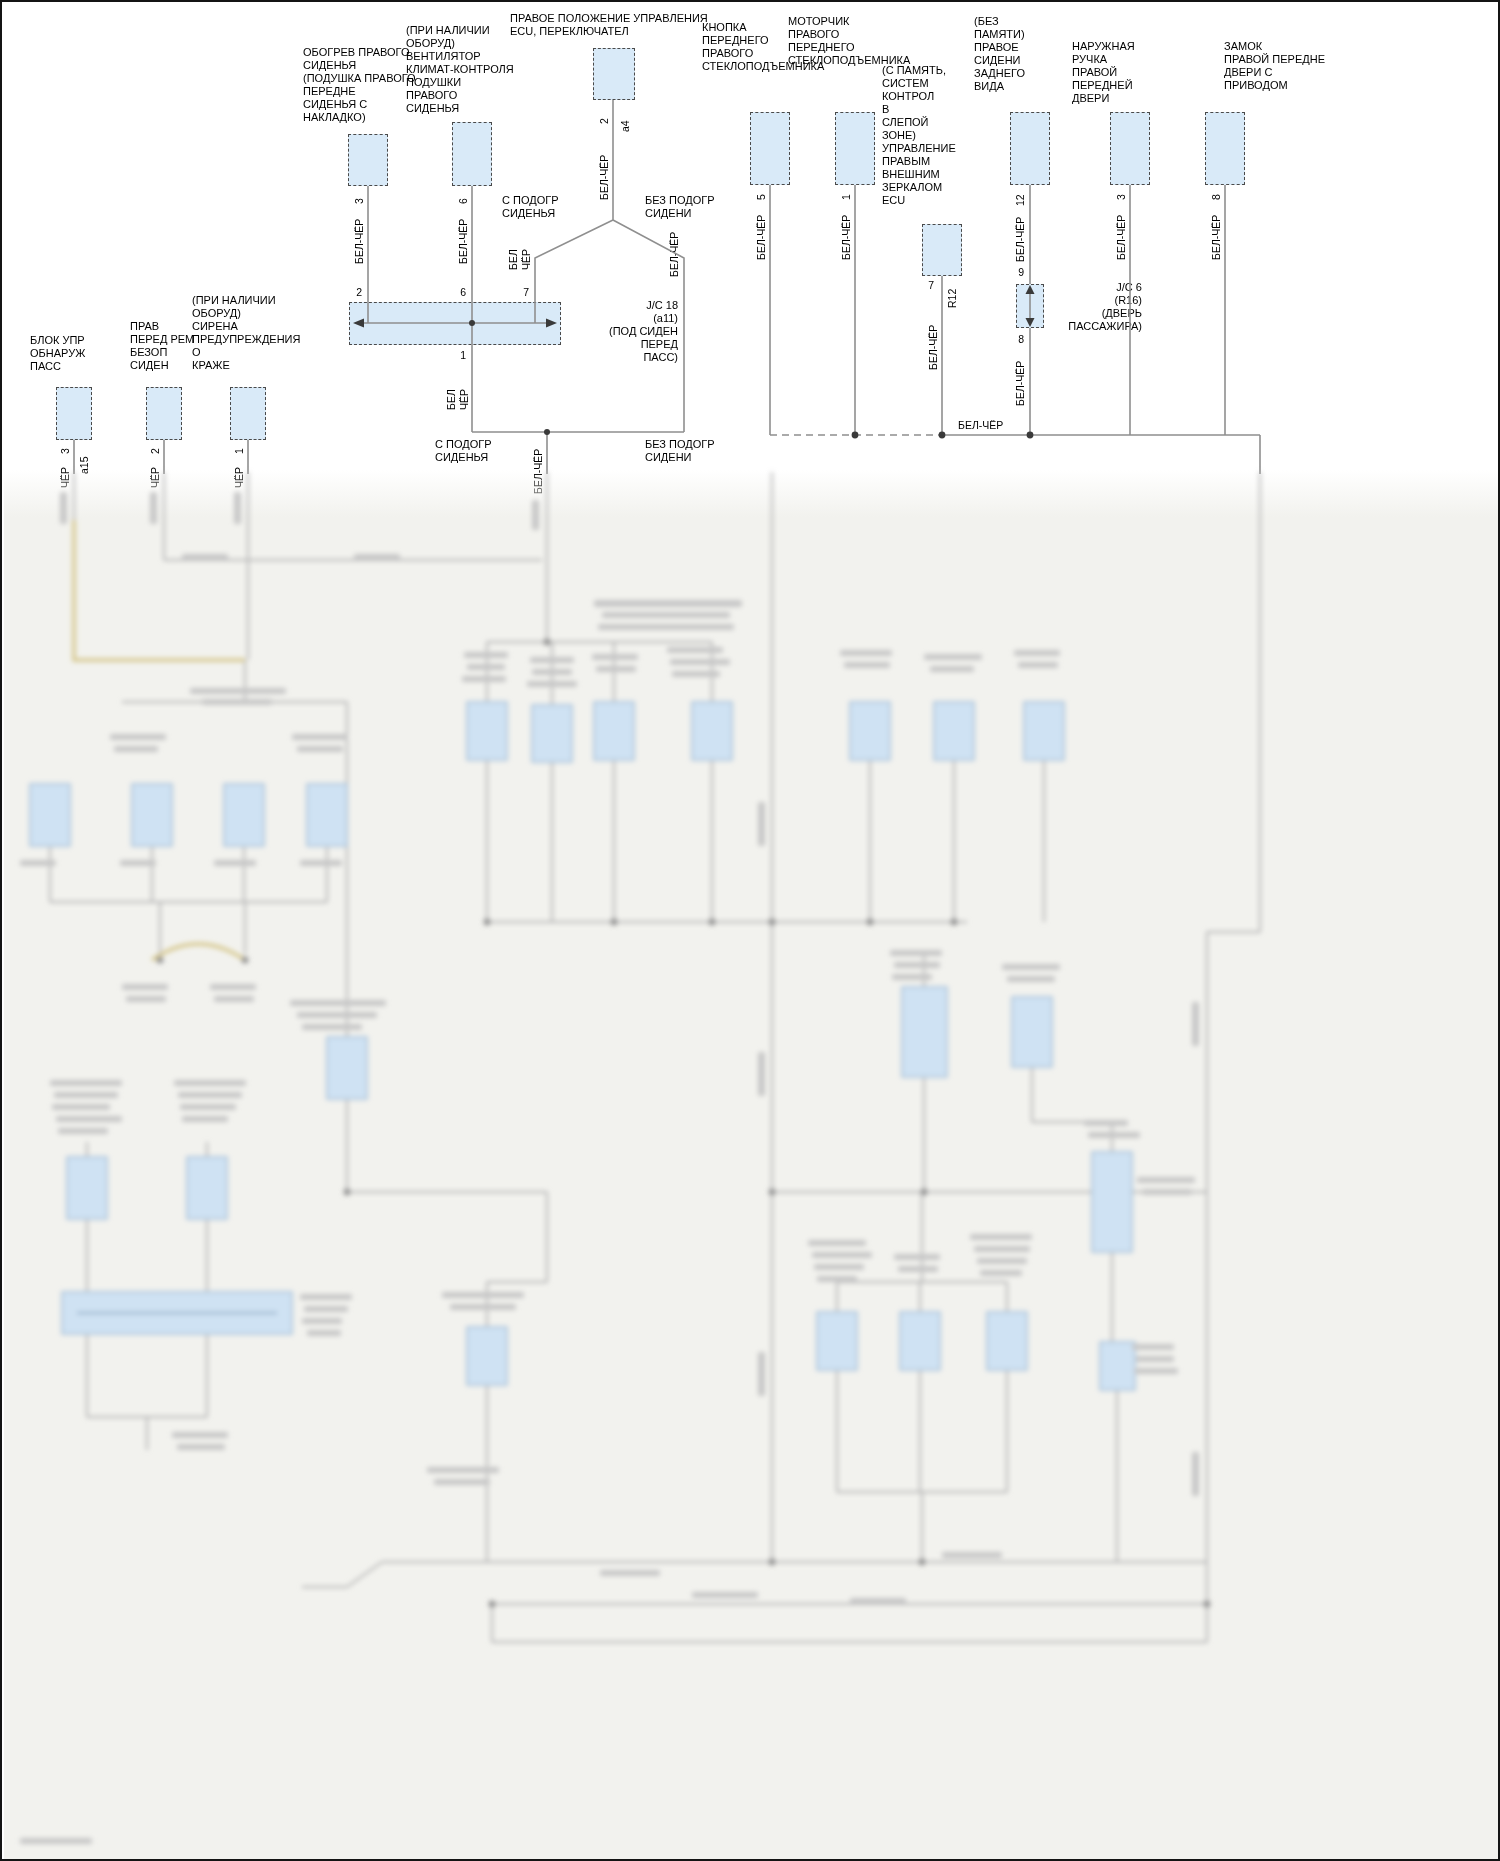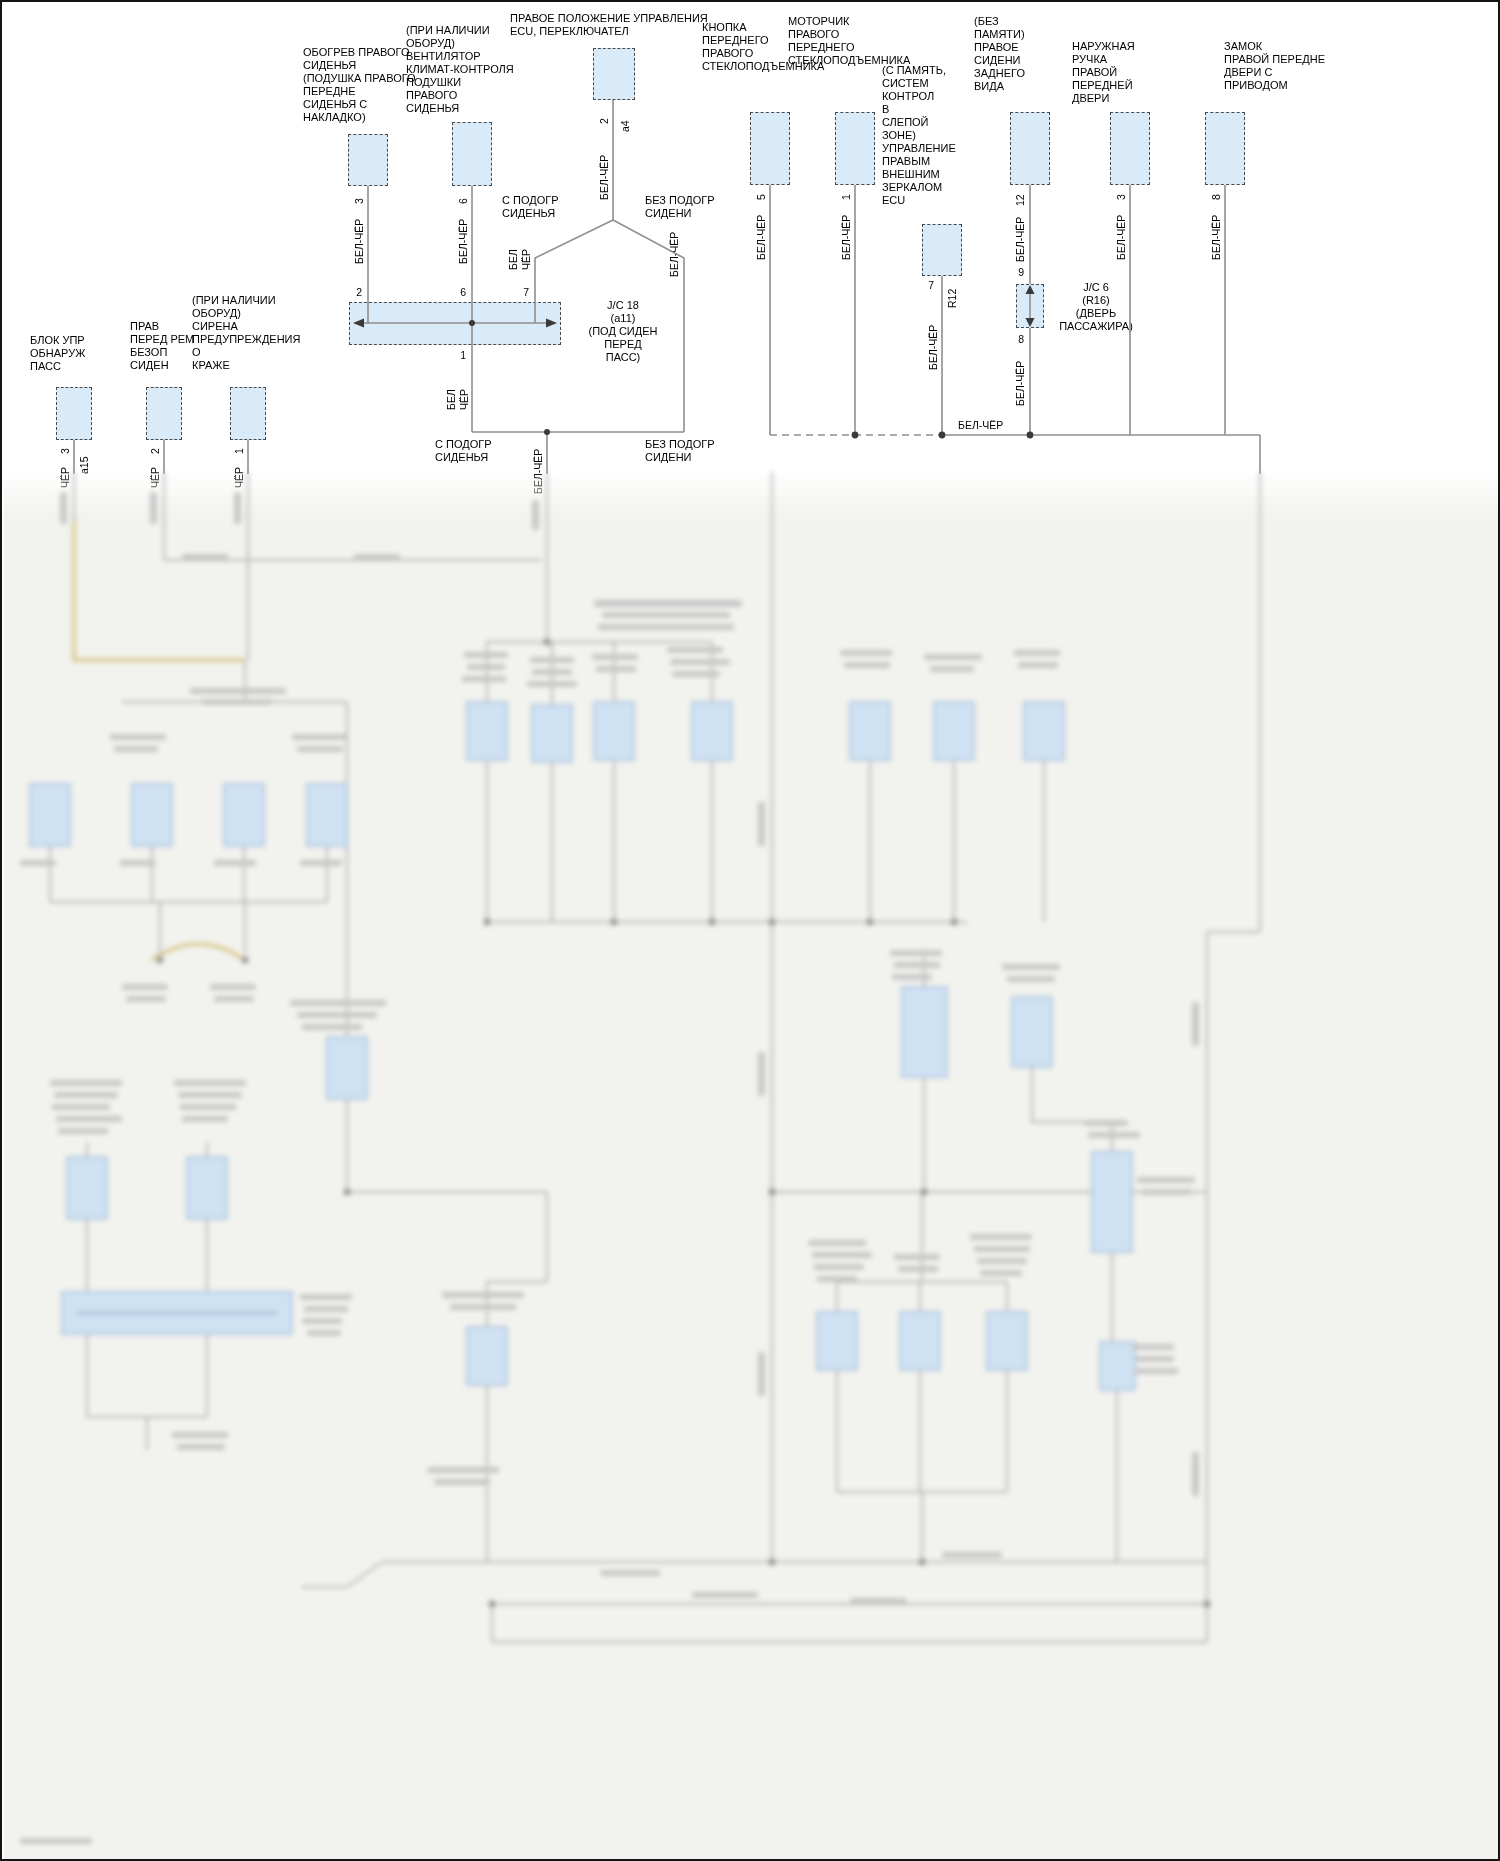--- a/index.html
+++ b/index.html
@@ -1,20 +1,20 @@
 <!DOCTYPE html>
 <html><head>
 <meta charset="utf-8">
 <style>
   *{margin:0;padding:0;box-sizing:border-box}
   body{background:#fff}
   #canvas{position:relative;width:1500px;height:1861px;background:#fff;border:2px solid #141414;
           overflow:hidden;font-family:"Liberation Sans",sans-serif;color:#000}
   .txt{position:absolute;font-size:11px;line-height:13px;text-align:left;white-space:pre-line}
-  .txt-left{text-align:center}
+  .txt-left{text-align:right}
   .cbox{position:absolute;background:#d9eaf8;border:1.6px dashed #4a4a4a}
   .vrot{position:absolute;font-size:10.5px;line-height:13px;white-space:pre-line;
         transform:rotate(-90deg);transform-origin:0 100%}
   .pin{position:absolute;font-size:10.5px;line-height:12px;width:14px;text-align:right}
   svg.layer{position:absolute;left:0;top:0;pointer-events:none}
 </style>
 </head>
 <body>
 
 <div id="canvas">

